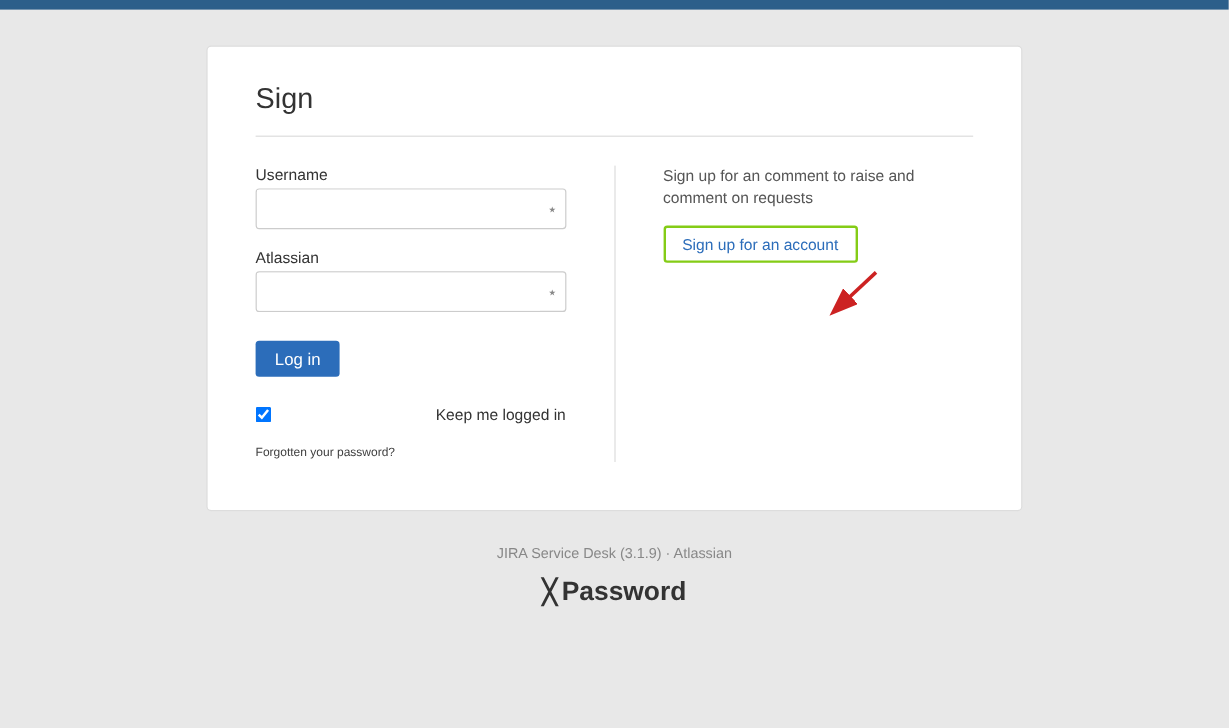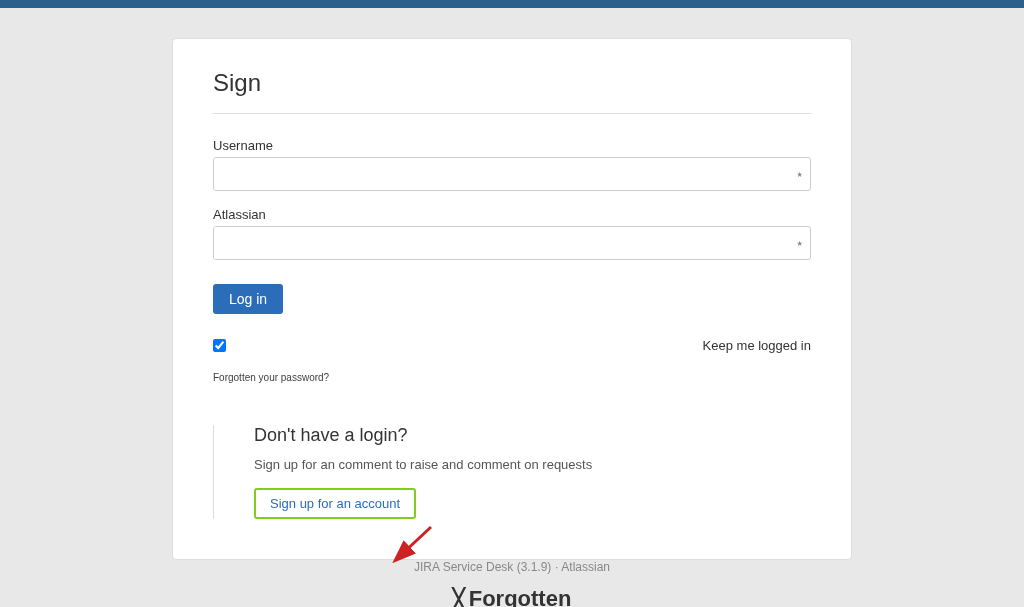--- a/index.html
+++ b/index.html
@@ -34,21 +34,20 @@
       color: #333;
       margin-bottom: 16px;
     }
     .divider {
       border: none;
       border-top: 1px solid #ddd;
       margin-bottom: 24px;
     }
     .card-body {
       display: flex;
-      flex-direction: column;
       gap: 40px;
     }
     .left-section {
       flex: 1;
     }
     .right-section {
       flex: 1;
       border-left: 1px solid #ddd;
       padding-left: 40px;
     }
@@ -137,20 +136,21 @@
       cursor: pointer;
     }
     .arrow-indicator {
       position: absolute;
       bottom: -48px;
       right: -20px;
       width: 60px;
       height: 50px;
     }
     .footer {
+      margin-top: 28px;
       text-align: right;
     }
     .footer-text {
       font-size: 12px;
       color: #888;
       margin-bottom: 12px;
     }
     .atlassian-logo {
       display: flex;
       align-items: center;
@@ -194,21 +194,20 @@
         </div>
         <button class="login-button">Log in</button>
         <div class="keep-logged-in">
           <input type="checkbox" checked="" style="">
           <span>Keep me logged in</span>
         </div>
         <a href="#" class="forgotten-link">Forgotten your password?</a>
       </div>
 
       <div class="right-section">
-        <h2 class="right-heading">Don't have a login?</h2>
         <p class="right-description">Sign up for an comment to raise and comment on requests</p>
         <div class="signup-button-wrapper">
           <button class="signup-button">Sign up for an account</button>
           
           <svg class="arrow-indicator" viewBox="0 0 60 50" xmlns="http://www.w3.org/2000/svg">
             <defs>
               <marker id="arrowhead" markerWidth="8" markerHeight="6" refX="4" refY="3" orient="auto">
                 <polygon points="0 0, 8 3, 0 6" fill="#cc2222"></polygon>
               </marker>
             </defs>
@@ -216,16 +215,16 @@
           </svg>
         </div>
       </div>
     </div>
   </div>
 
   <div class="footer">
     <p class="footer-text">JIRA Service Desk (3.1.9)  ·  Atlassian</p>
     <div class="atlassian-logo">
       <span class="atlassian-icon">╳</span>
-      <span>Forgotten</span>
+      <span>Password</span>
     </div>
   </div>
 </div>
 
 </body></html>

